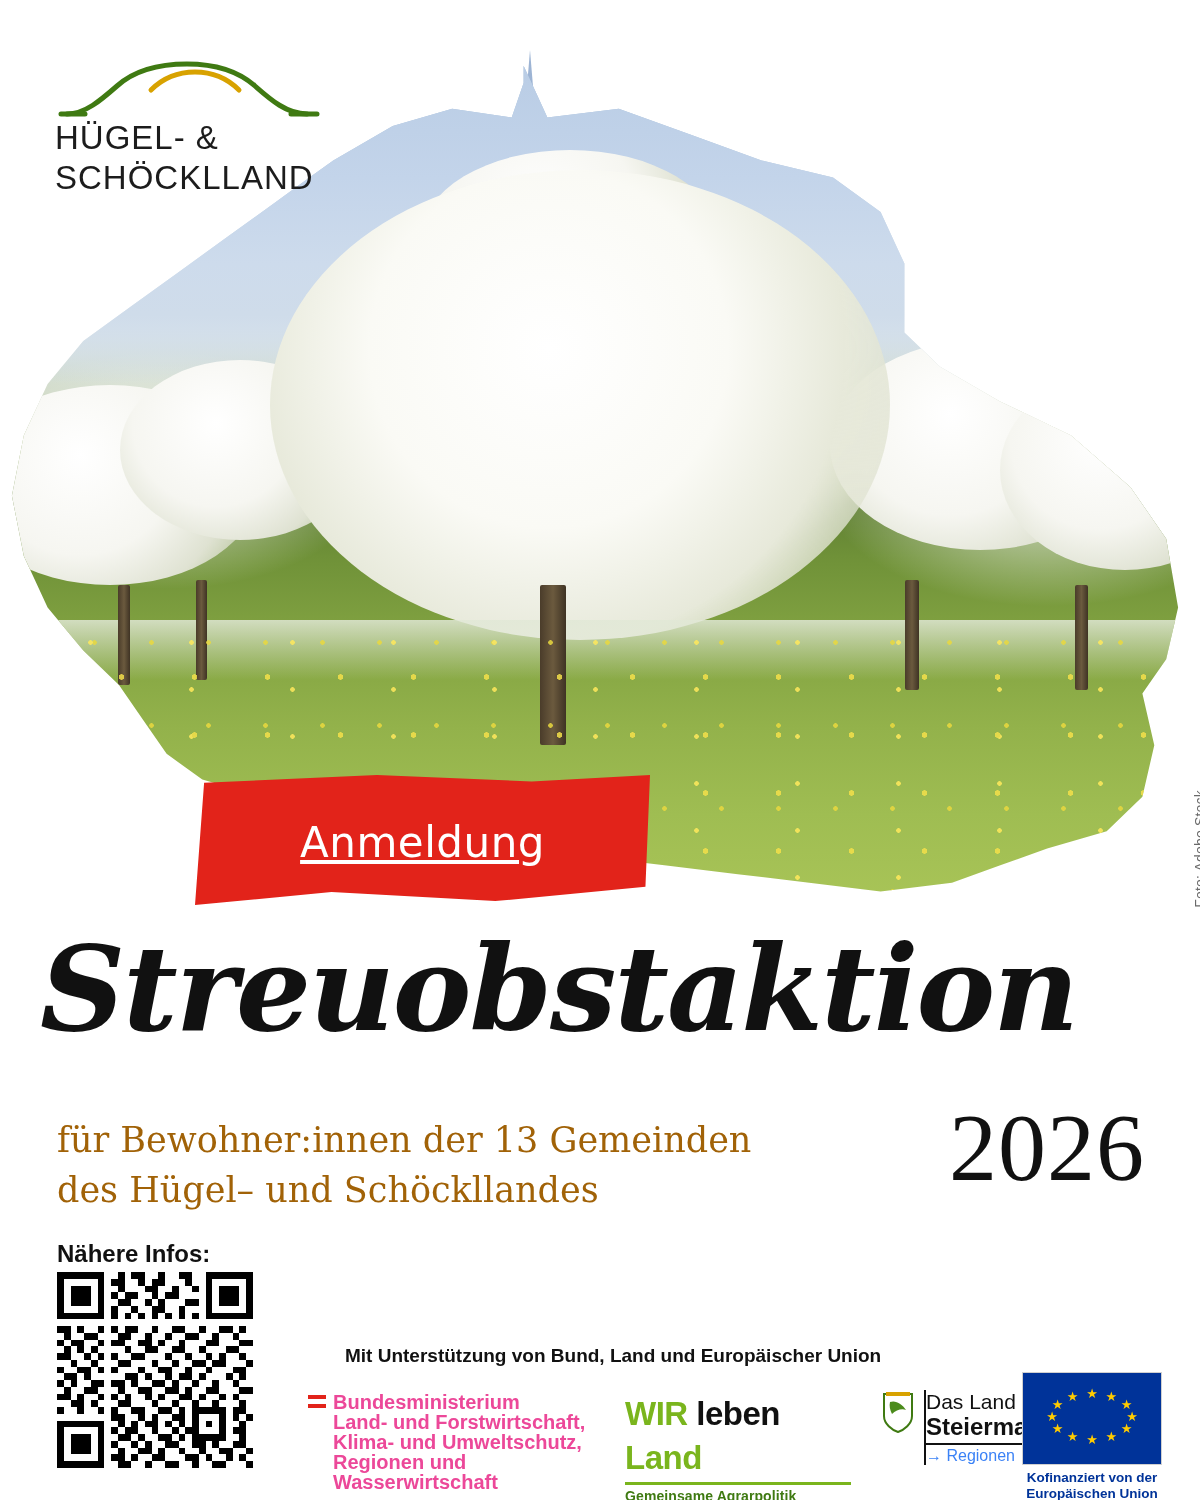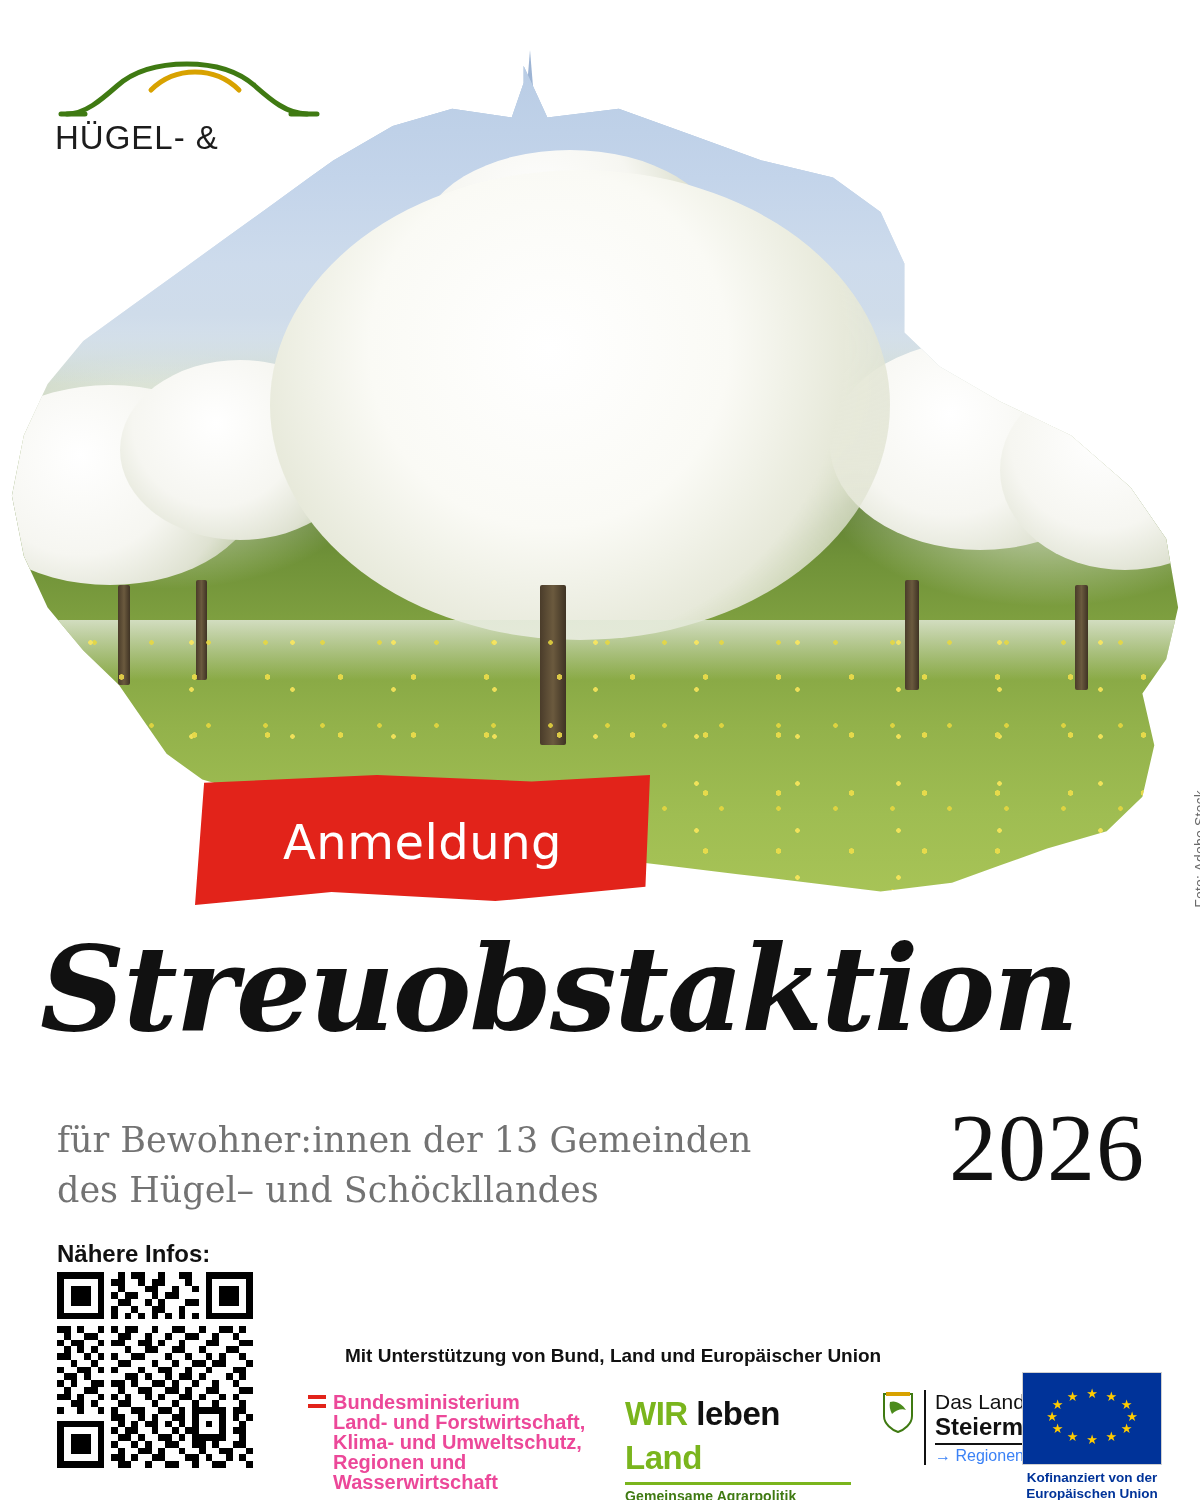--- a/index.html
+++ b/index.html
@@ -173,24 +173,25 @@
     -webkit-clip-path: polygon(2% 6%, 40% 0%, 74% 5%, 100% 0%, 99% 86%, 66% 97%, 30% 90%, 0% 100%);
     clip-path: polygon(2% 6%, 40% 0%, 74% 5%, 100% 0%, 99% 86%, 66% 97%, 30% 90%, 0% 100%);
     display: flex;
     flex-direction: column;
     align-items: center;
     justify-content: center;
     padding-top: 4px;
     box-sizing: border-box;
   }
   .banner-line1 {
-    font-size: 48px;
+    font-size: 42px;
     font-weight: 400;
     letter-spacing: 0.5px;
     font-family: "DejaVu Sans", sans-serif;
+    text-decoration: underline;
   }
   .banner-line2 {
     font-size: 33px;
     font-weight: bold;
     margin-top: 4px;
     font-family: "DejaVu Sans", sans-serif;
   }
 
   
   .headline {
@@ -218,21 +219,21 @@
     letter-spacing: 1px;
   }
   .subline {
     position: absolute;
     left: 57px;
     top: 1115px;
     width: 780px;
     font-family: "DejaVu Serif", serif;
     font-size: 35px;
     line-height: 50px;
-    color: #737373;
+    color: #a16207;
   }
 
   
   .infos-label {
     position: absolute;
     left: 57px;
     top: 1240px;
     font-size: 24px;
     font-weight: bold;
     color: #111111;
@@ -310,21 +311,20 @@
     align-items: flex-start;
   }
   .stmk-crest {
     width: 36px;
     height: 44px;
     margin-right: 8px;
     position: relative;
   }
   .stmk-text {
     border-left: 2px solid #111111;
-    padding-left: 9px;
   }
   .stmk-l1 { font-size: 21px; line-height: 24px; color: #111; }
   .stmk-l2 { font-size: 24px; font-weight: bold; line-height: 26px; color: #111; }
   .stmk-rule { width: 120px; height: 2px; background: #111; margin: 3px 0 2px 0; }
   .stmk-l3 { font-size: 16px; color: #3b82f6; }
   .eu {
     position: absolute;
     left: 1022px;
     top: 1372px;
     width: 140px;
@@ -378,20 +378,21 @@
 <div class="photo-credit">Foto: Adobe Stock</div>
 
 <div class="logo">
   <svg width="270" height="62" viewBox="0 0 270 62">
     <path d="M12 54 C 30 54, 46 40, 62 26 C 82 8, 110 4, 132 4 C 156 4, 182 10, 200 26 C 216 40, 232 54, 252 54" fill="none" stroke="#3f7a12" stroke-width="5" stroke-linecap="round"></path>
     <path d="M96 30 C 110 16, 126 12, 140 12 C 156 12, 172 18, 184 30" fill="none" stroke="#d8a200" stroke-width="5" stroke-linecap="round"></path>
     <path d="M6 54 L 30 54 M 236 54 L 262 54" stroke="#3f7a12" stroke-width="5" stroke-linecap="round"></path>
   </svg>
   <div class="logo-text">
     <div>HÜGEL- &amp;</div>
+    <div>SCHÖCKLLAND</div>
   </div>
 </div>
 
 <div class="banner">
   <div class="banner-line1">Anmeldung</div>
 </div>
 
 <div class="headline">Streuobstaktion</div>
 <div class="year">2026</div>
 <div class="subline">

